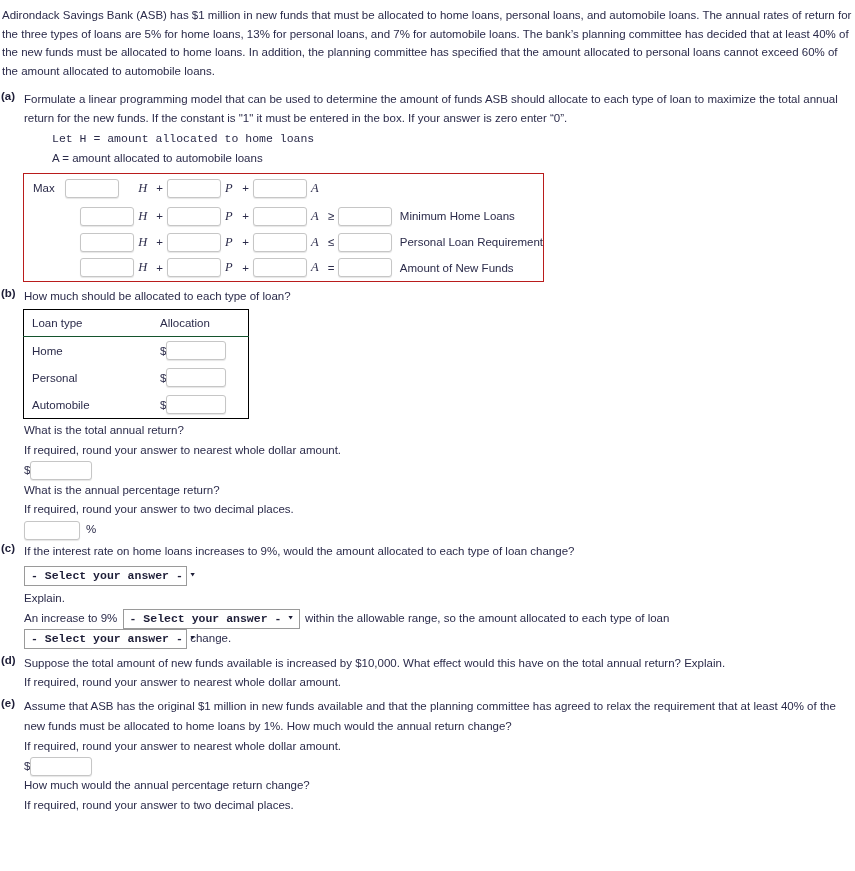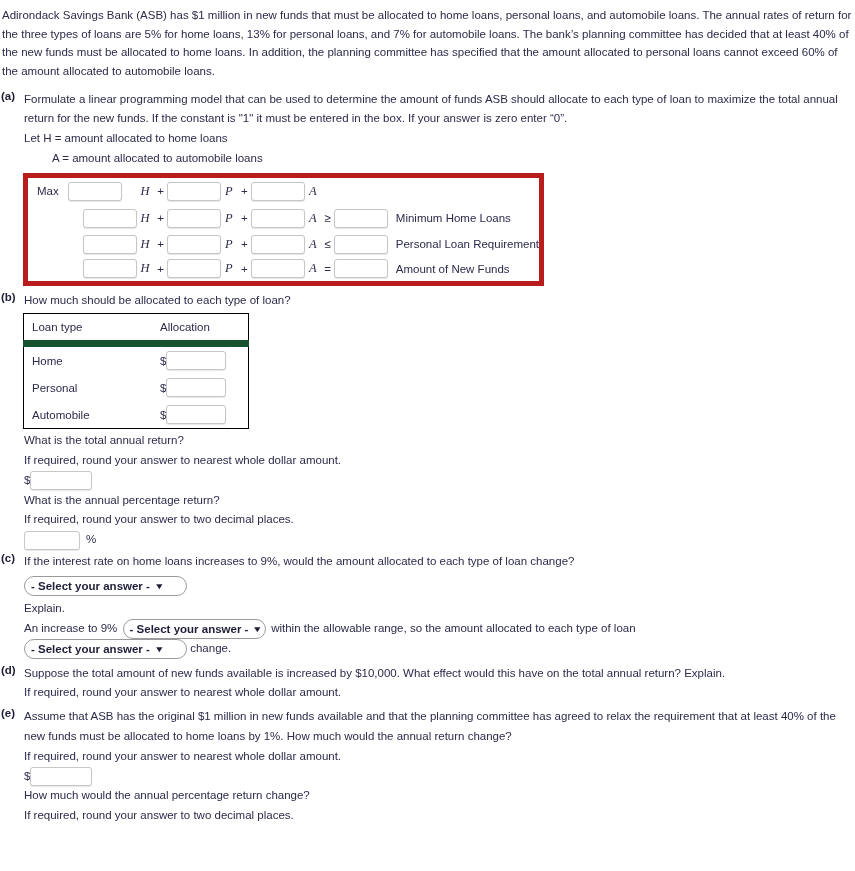--- a/index.html
+++ b/index.html
@@ -39,21 +39,21 @@
     left: 1px;
     top: 0;
     font-weight: bold;
     color: #1e1e38;
   }
   .qbody {
     margin-left: 24px;
     line-height: 1.72;
   }
   .line { line-height: 1.72; }
-  .indent1 { margin-left: 0; }
+  .indent1 { margin-left: 28px; font-family: Liberation Mono, monospace; }
   .indent2 { margin-left: 28px; }
   .tight { line-height: 1.55; }
 
   
   .tbox {
     display: inline-block;
     vertical-align: middle;
     box-sizing: border-box;
     height: 19px;
     width: 56px;
@@ -78,21 +78,21 @@
     margin-right: 0px;
   }
   .pctsign {
     display: inline-block;
     vertical-align: middle;
     margin-left: 6px;
   }
 
   
   .lp-table {
-    border: 5px solid #b91c1c;
+    border: 1px solid #b91c1c;
     border-collapse: collapse;
     margin: 4px 0 0 23px;
     width: 521px;
     background: #ffffff;
   }
   .lp-table td {
     padding: 0;
     vertical-align: middle;
     white-space: nowrap;
   }
@@ -126,35 +126,35 @@
   .alloc-table th,
   .alloc-table td {
     padding: 0 0 0 8px;
     text-align: left;
     font-weight: normal;
     height: 27px;
     vertical-align: middle;
     white-space: nowrap;
   }
   .alloc-table thead th { height: 26px; }
-  .alloc-table thead tr { border-bottom: 7px solid #14532d; }
+  .alloc-table thead tr { border-bottom: 1px solid #14532d; }
   .alloc-table .col-type { width: 120px; }
 
   
   .sel {
     display: inline-block;
     vertical-align: middle;
     box-sizing: border-box;
     height: 20px;
     line-height: 18px;
     border: 1px solid #9a9a9a;
-    border-radius: 10px;
+    border-radius: 0;
     background: #ffffff;
     padding: 0 5px 0 6px;
-    font-family: Liberation Sans, sans-serif;
+    font-family: Liberation Mono, monospace;
     font-size: 11.5px;
     font-weight: bold;
     color: #1e1e38;
     white-space: nowrap;
     cursor: pointer;
   }
   .sel .caret {
     display: inline-block;
     margin-left: 7px;
     font-size: 9px;

